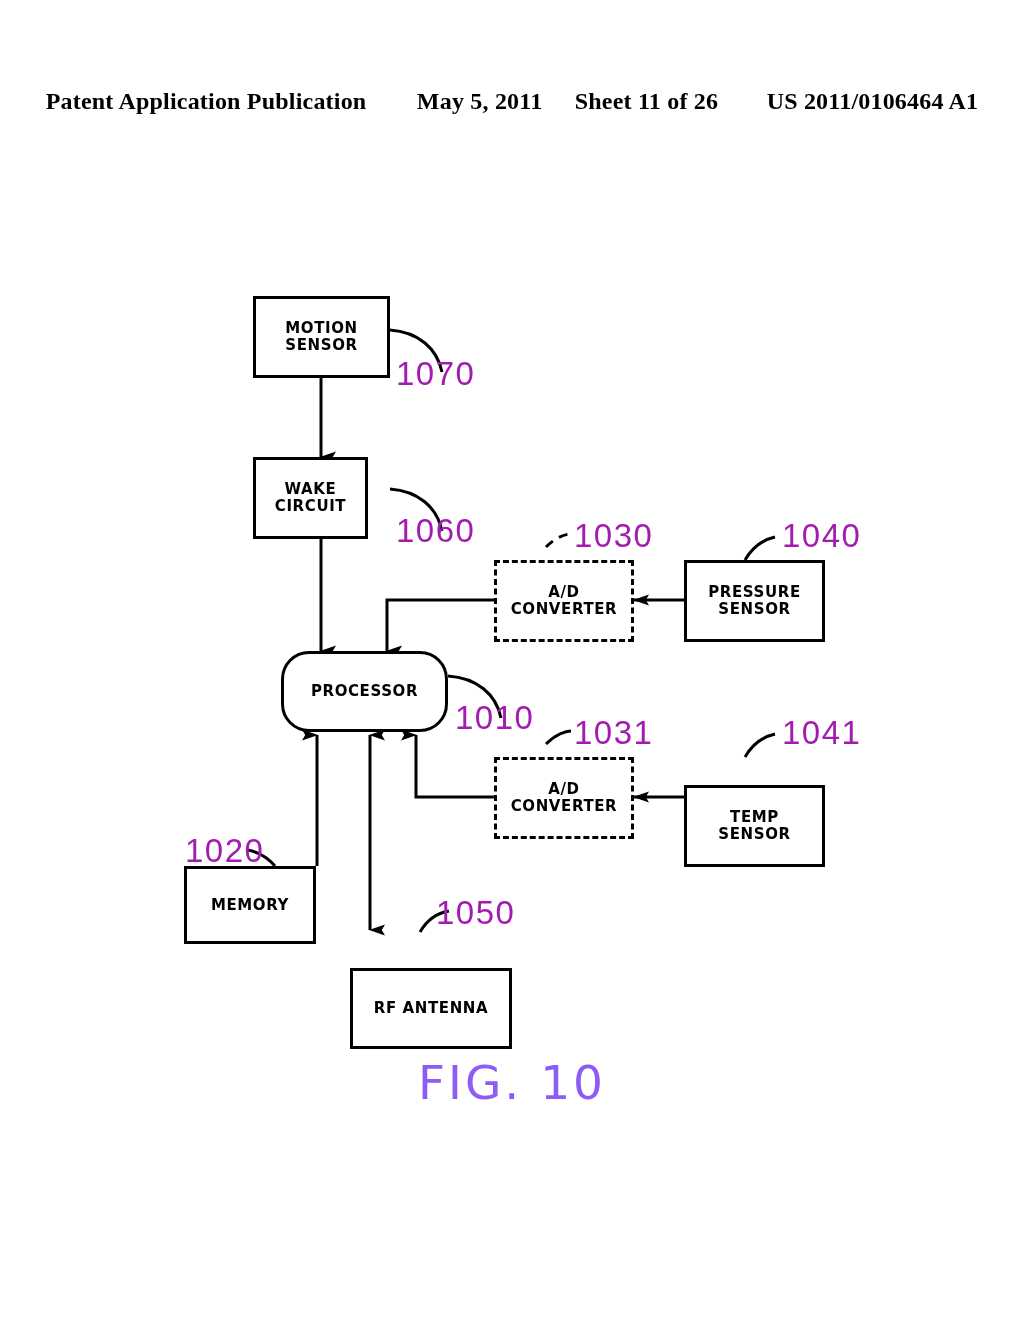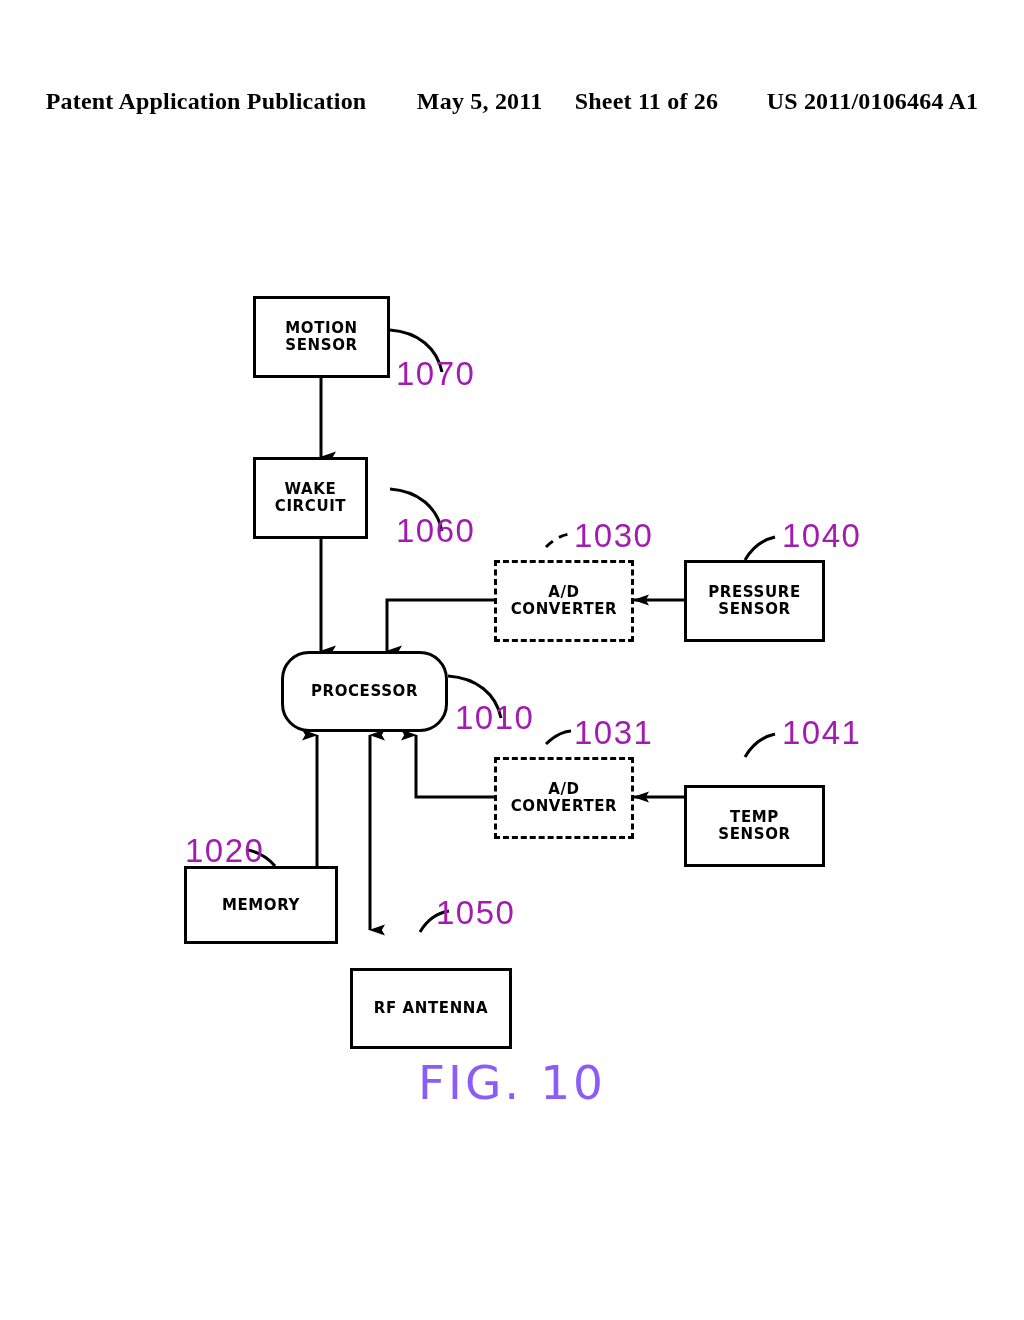--- a/index.html
+++ b/index.html
@@ -197,21 +197,21 @@
     </span>
   </div>
 
   <div class="node" style="left:684px; top:785px; width:141px; height:82px;">
     <span class="label-inner">
       <span>TEMP</span><br>
       <span>SENSOR</span>
     </span>
   </div>
 
-  <div class="node" style="left:184px; top:866px; width:154px; height:78px;">
+  <div class="node" style="left:184px; top:866px; width:132px; height:78px;">
     <span class="label-inner">MEMORY</span>
   </div>
 
   <div class="node" style="left:350px; top:932px; width:162px; height:81px;margin-top:36px;">
     <span class="label-inner">RF  ANTENNA</span>
   </div>
 
   <div class="refnum" style="left:396px; top:355px;">1070</div>
 
   <div class="refnum" style="left:396px; top:512px;">1060</div>

